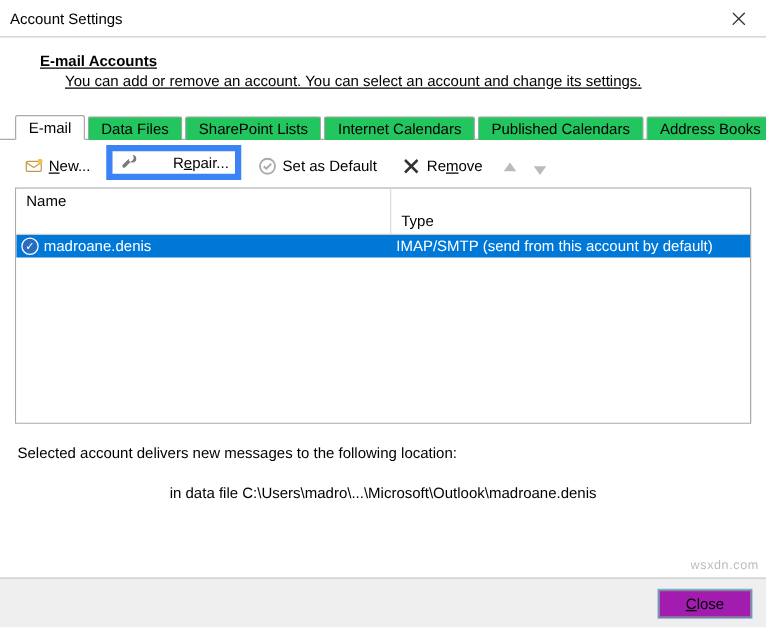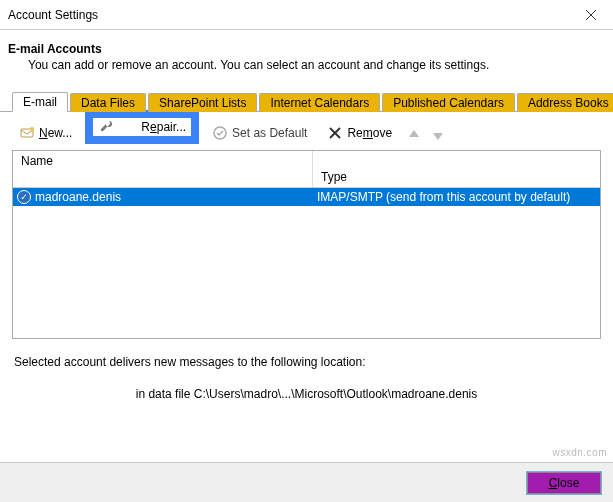--- a/index.html
+++ b/index.html
@@ -26,38 +26,39 @@
     .titlebar-close {
       width: 45px;
       height: 28px;
       display: flex;
       align-items: center;
       justify-content: center;
       cursor: pointer;
     }
     .titlebar-close svg { width: 10px; height: 10px; }
     .header-block {
-      padding: 12px 20px 18px 8px;
+      padding: 12px 20px 18px 32px;
+      text-decoration: underline;
     }
     .header-title { font-weight: bold; font-size: 12px; }
     .header-desc { font-size: 12px; margin-top: 2px; padding-left: 20px; }
     .tabs-row {
       display: flex;
       align-items: flex-end;
       padding: 0 12px;
       border-bottom: 1px solid #aaa;
       height: 22px;
       gap: 2px;
       white-space: nowrap;
     }
     .tab {
       padding: 2px 10px 2px 10px;
       border: 1px solid #aaa;
       border-bottom: none;
-      background: #eab308;
+      background: #22c55e;
       font-size: 12px;
       cursor: pointer;
       position: relative;
       top: 1px;
       border-radius: 2px 2px 0 0;
     }
     .tab.active {
       background: #fff;
       border-bottom: 1px solid #fff;
       z-index: 2;
@@ -71,22 +72,22 @@
       height: 24px;
     }
     .tool-btn {
       display: inline-flex;
       align-items: center;
       gap: 4px;
       padding: 2px 6px;
       cursor: pointer;
       border: 1px solid transparent;
     }
-    .tool-btn.disabled { color: #404040; cursor: default; }
-    .tool-btn.highlight { border: 8px solid #3b82f6; padding: 1px 5px; gap: 27px; }
+    .tool-btn.disabled { color: #000000; cursor: default; }
+    .tool-btn.highlight { border: 5px solid #3b82f6; padding: 1px 5px; gap: 27px; }
     .icon-box { width: 16px; height: 16px; display: inline-flex; align-items: center; justify-content: center; }
     .arrow-btn {
       width: 18px; height: 18px;
       display: inline-flex; align-items: center; justify-content: center;
       color: #999;
     }
     .list-container {
       margin: 0 12px;
       border: 1px solid #aaa;
     }

